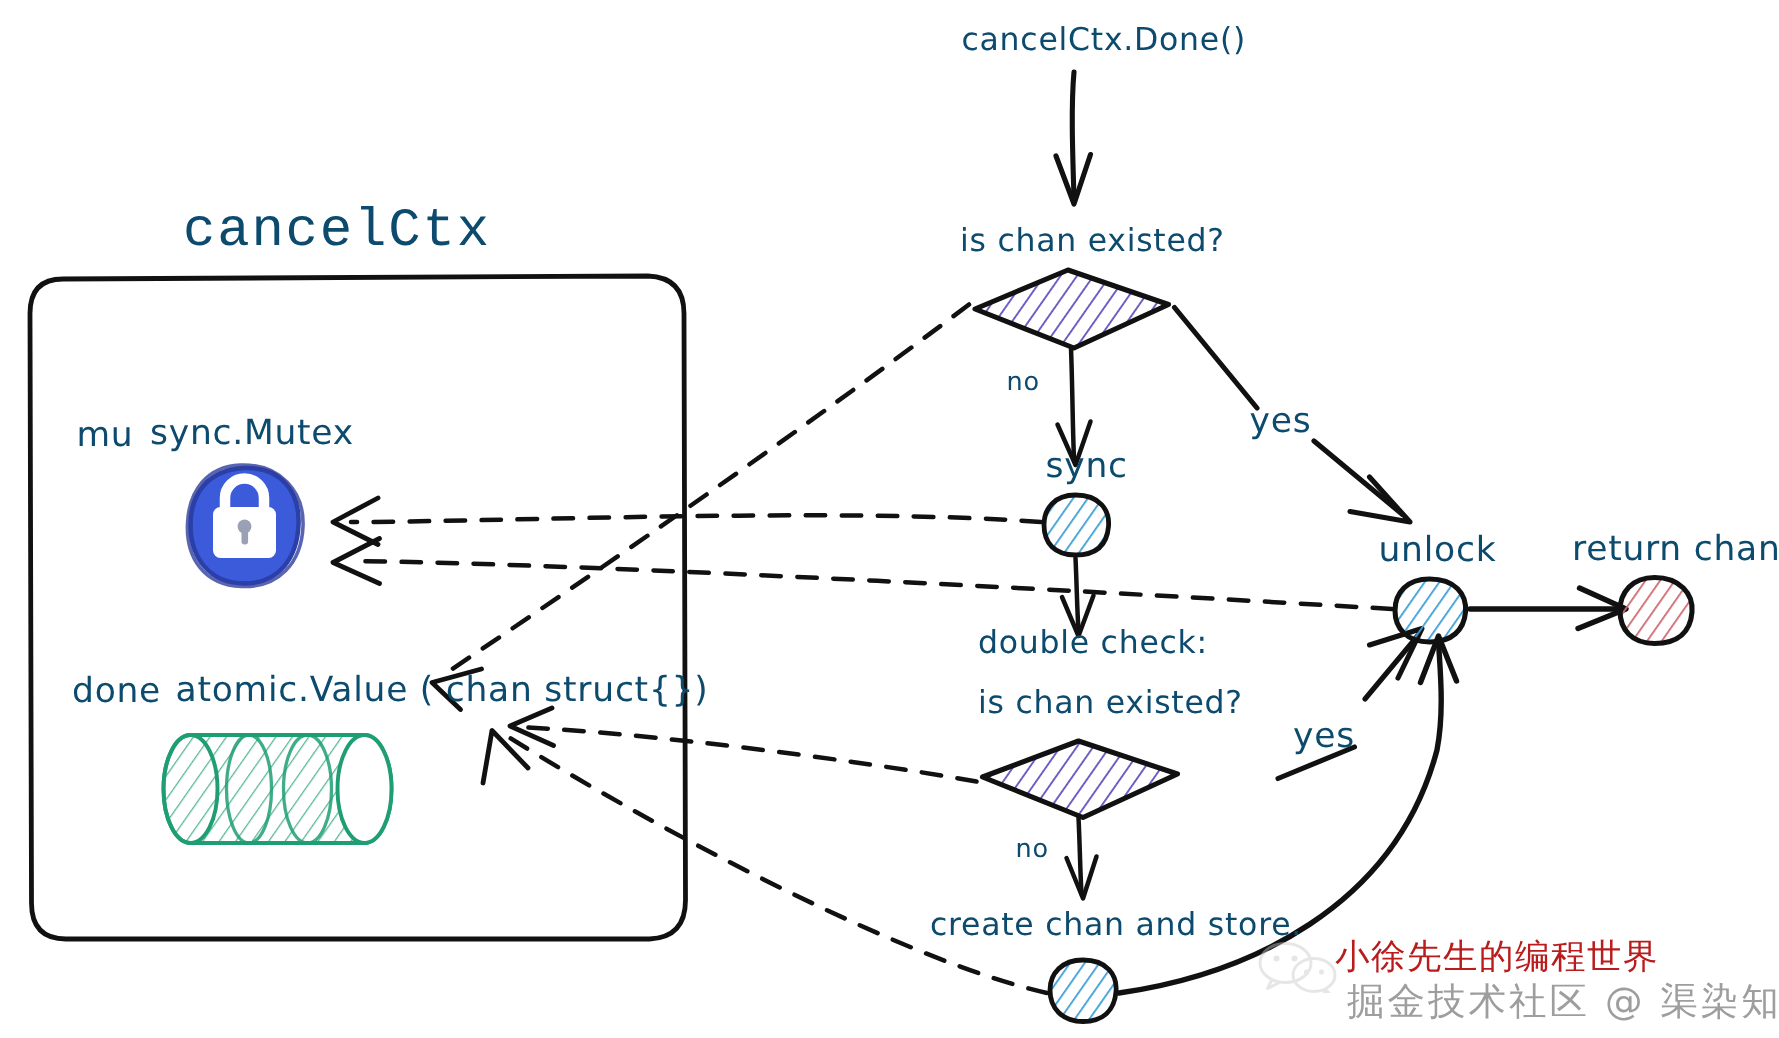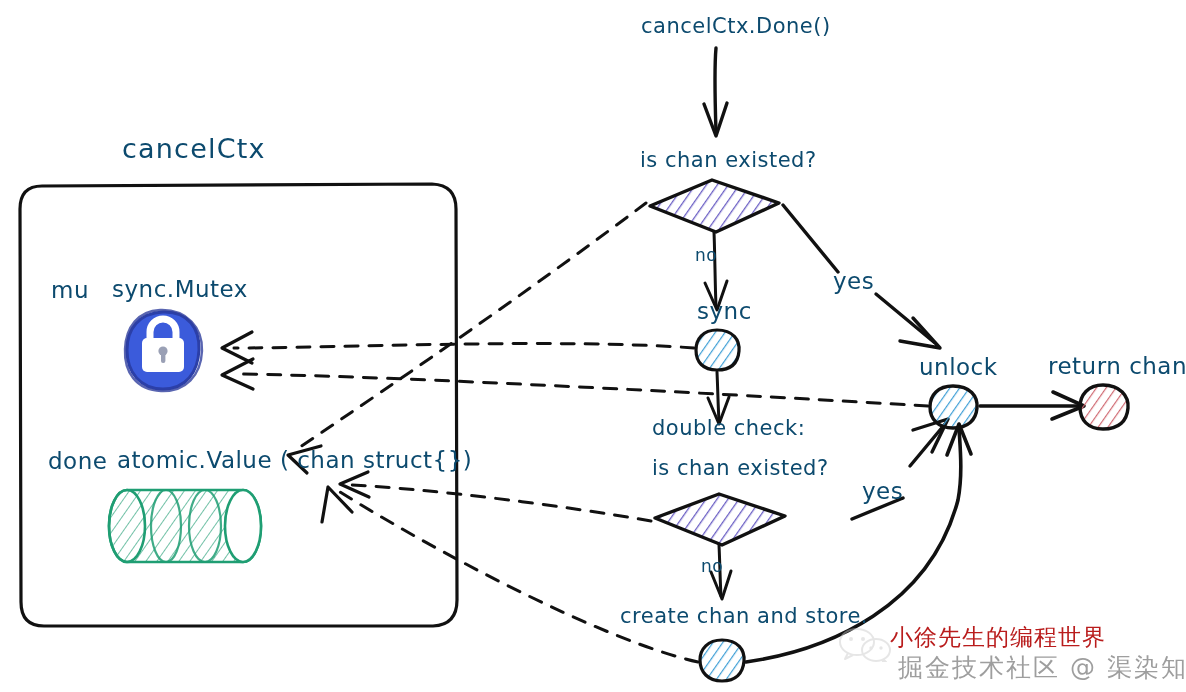--- a/index.html
+++ b/index.html
@@ -9,24 +9,24 @@
   }
   #canvas{position:absolute;left:0;top:0;width:1186px;height:692px;}
   .lbl{
     position:absolute;
     font-family:"DejaVu Sans", sans-serif;
     color:#0c4a6e;
     white-space:pre;
     letter-spacing:0.5px;
     user-select:none;
   }
-  .t-title{font-size:27px;letter-spacing:1.2px;}
+  .t-title{font-size:36px;letter-spacing:1.2px;font-family:Liberation Mono, monospace;}
   .t-big{font-size:21px;}
   .t-mid{font-size:23px;}
-  .t-small{font-size:17px;margin-left:24px;}
+  .t-small{font-size:17px;}
   .wm{
     position:absolute;color:#b91c1c;font-size:23px;white-space:pre;
     font-family:"DejaVu Sans", sans-serif;letter-spacing:1px;
   }
   .wm2{
     position:absolute;color:#9e9e9e;font-size:25px;white-space:pre;
     font-family:"DejaVu Sans", sans-serif;letter-spacing:2px;
   }
   #wechat-badge{position:absolute;left:838px;top:628px;width:54px;height:34px;opacity:.45;}
 </style>
@@ -166,21 +166,21 @@
     <path d="M698 662 C600 640 430 548 340 492" fill="none" stroke="#111" stroke-width="3" stroke-dasharray="13 11" stroke-linecap="round"></path>
     <path d="M352 512 L328 487 L322 522" fill="none" stroke="#111" stroke-width="3.2" stroke-linecap="round" stroke-linejoin="round"></path>
   </g>
 </svg>
 
 <div class="lbl t-big" style="left:641px;top:14px;">cancelCtx.Done()</div>
 
 <div class="lbl t-title" style="left:122px;top:133px;">cancelCtx</div>
 
 <div class="lbl t-mid" style="left:51px;top:277px;">mu</div>
-<div class="lbl t-mid" style="left:112px;top:276px;">sync.Mutex</div>
+<div class="lbl t-mid" style="left:100px;top:276px;">sync.Mutex</div>
 
 <div class="lbl t-mid" style="left:48px;top:448px;">done</div>
 <div class="lbl t-mid" style="left:117px;top:447px;text-align:right;">atomic.Value ( chan struct{})</div>
 
 <div class="lbl t-big" style="left:640px;top:148px;">is chan existed?</div>
 
 <div class="lbl t-small" style="left:671px;top:245px;">no</div>
 
 <div class="lbl t-mid" style="left:833px;top:268px;">yes</div>
 

